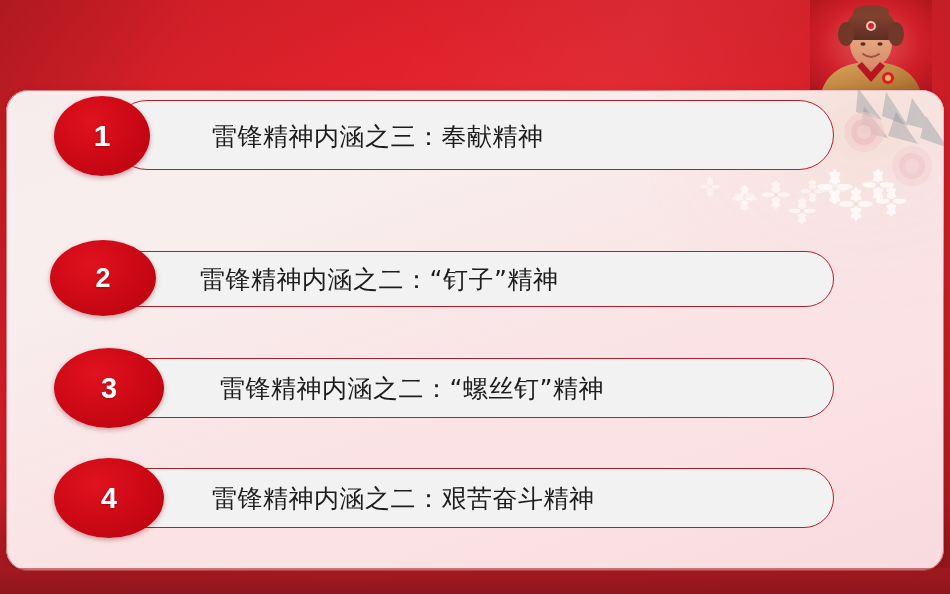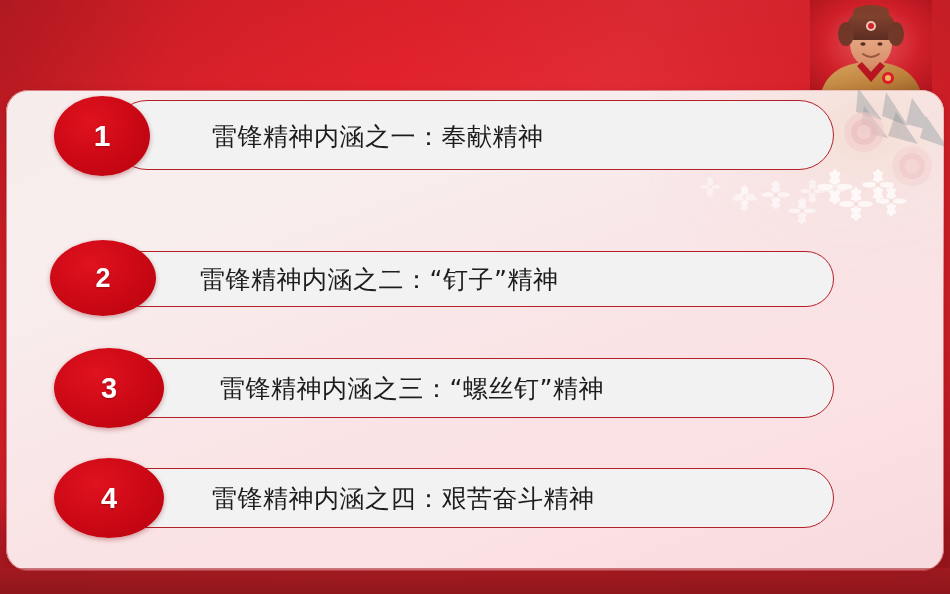--- a/index.html
+++ b/index.html
@@ -270,35 +270,35 @@
           <use href="#flw" x="158" y="182" transform="scale(0.6)" opacity="0.55"></use>
           <use href="#flw" x="284" y="160" transform="scale(0.65)" opacity="0.6"></use>
         </g>
       </svg>
     </div>
   </div>
 
   <div class="row" id="row1">
     <div class="pill"></div>
     <div class="badge">1</div>
-    <div class="row-text">雷锋精神内涵之一：奉献精神</div>
+    <div class="row-text">雷锋精神内涵之三：奉献精神</div>
   </div>
 
   <div class="row" id="row2">
     <div class="pill"></div>
     <div class="badge">2</div>
     <div class="row-text">雷锋精神内涵之二：“钉子”精神</div>
   </div>
 
   <div class="row" id="row3">
     <div class="pill"></div>
     <div class="badge">3</div>
-    <div class="row-text">雷锋精神内涵之三：“螺丝钉”精神</div>
+    <div class="row-text">雷锋精神内涵之二：“螺丝钉”精神</div>
   </div>
 
   <div class="row" id="row4">
     <div class="pill"></div>
     <div class="badge">4</div>
-    <div class="row-text">雷锋精神内涵之四：艰苦奋斗精神</div>
+    <div class="row-text">雷锋精神内涵之二：艰苦奋斗精神</div>
   </div>
 
   <div class="bg-bottom-dark"></div>
 </div>
 
 </body></html>

